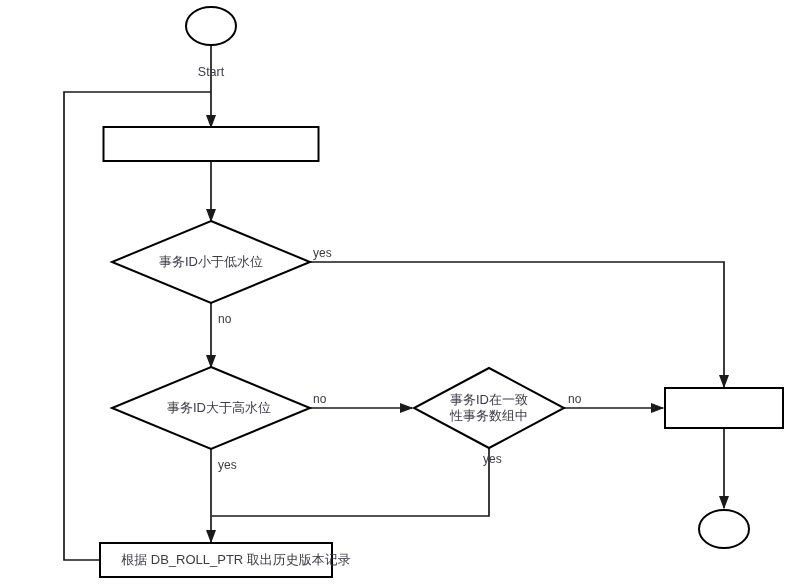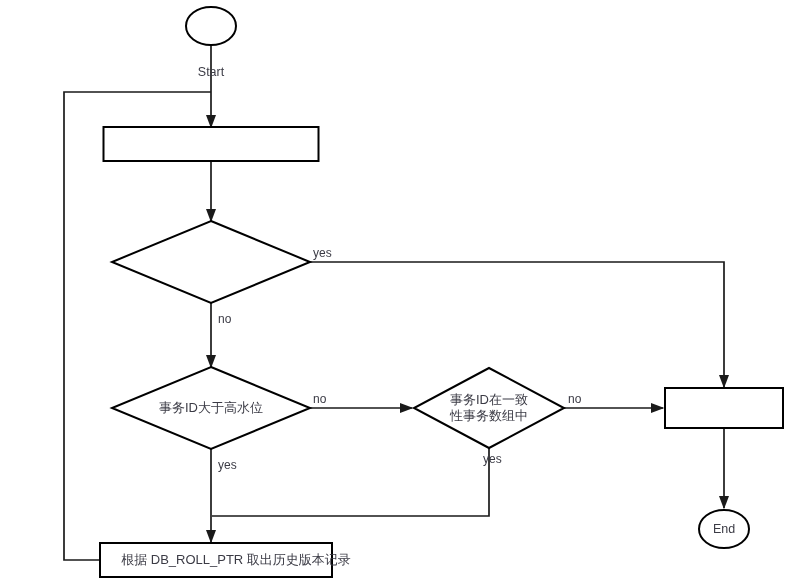--- a/index.html
+++ b/index.html
@@ -102,30 +102,30 @@
     <rect class="shape-stroke" x="665" y="388" width="118" height="40"></rect>
 
     <rect class="shape-stroke" x="100" y="543" width="232" height="34"></rect>
 
     <ellipse class="shape-stroke" cx="724" cy="529" rx="25" ry="19"></ellipse>
   </svg>
 
   <div class="node-label terminal-label" style="left:186px; top:7px; width:50px; height:38px;margin-top:46px;">Start</div>
 
 
+  <div class="node-label" style="left:112px; top:242px; width:198px; height:40px;">事务ID小于低水位</div>
 
-  <div class="node-label" style="left:112px; top:388px; width:198px; height:40px;">事务ID大于高水位</div>
+  <div class="node-label" style="left:120px; top:388px; width:198px; height:40px;">事务ID大于高水位</div>
 
   <div class="node-label" style="left:424px; top:387px; width:130px; height:42px;">事务ID在一致
 性事务数组中</div>
 
 
   <div class="node-label" style="left:100px; top:543px; width:272px; height:34px;">根据 DB_ROLL_PTR 取出历史版本记录</div>
 
-  <div class="node-label terminal-label" style="left:699px; top:510px; width:50px; height:38px;">End</div>
 
   <div class="edge-label" style="left:313px; top:246px;">yes</div>
 
   <div class="edge-label" style="left:218px; top:312px;">no</div>
 
   <div class="edge-label" style="left:313px; top:392px;">no</div>
 
   <div class="edge-label" style="left:218px; top:458px;">yes</div>
 
   <div class="edge-label" style="left:568px; top:392px;">no</div>

